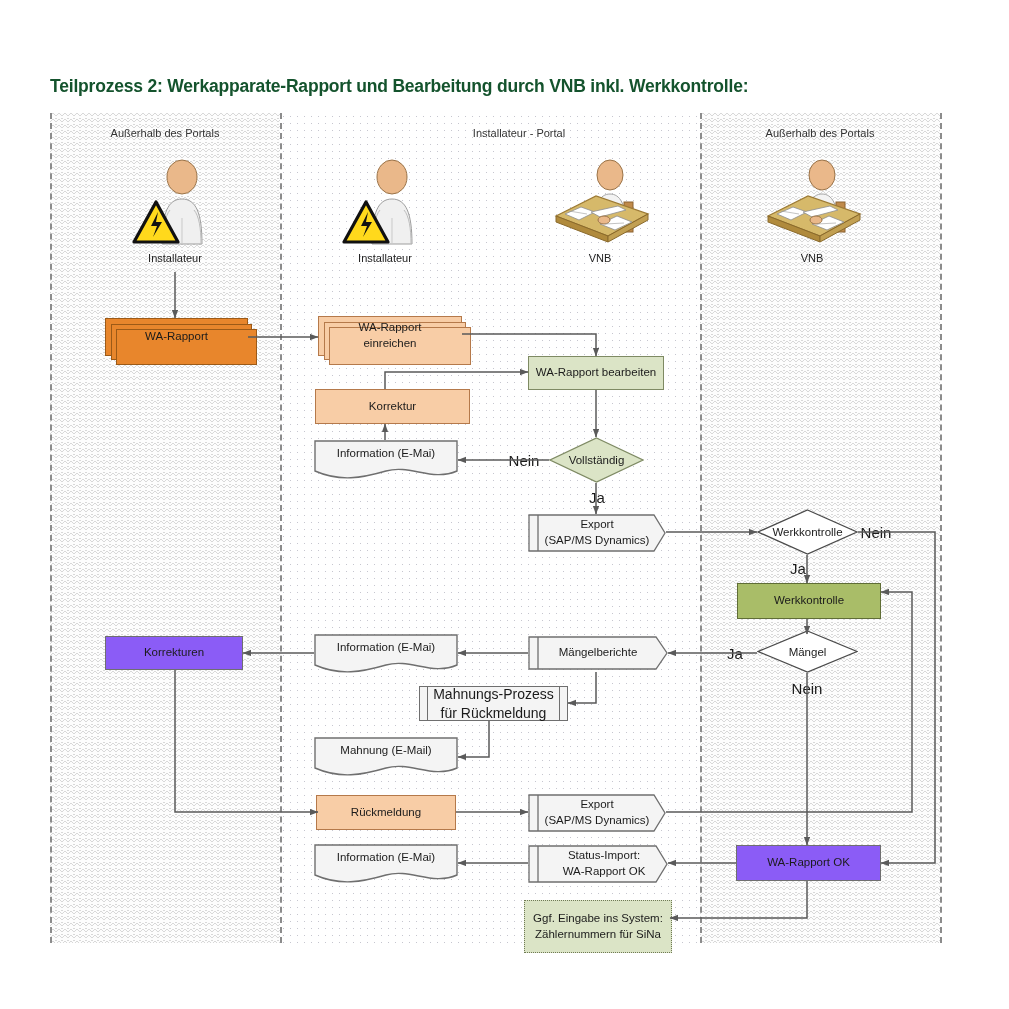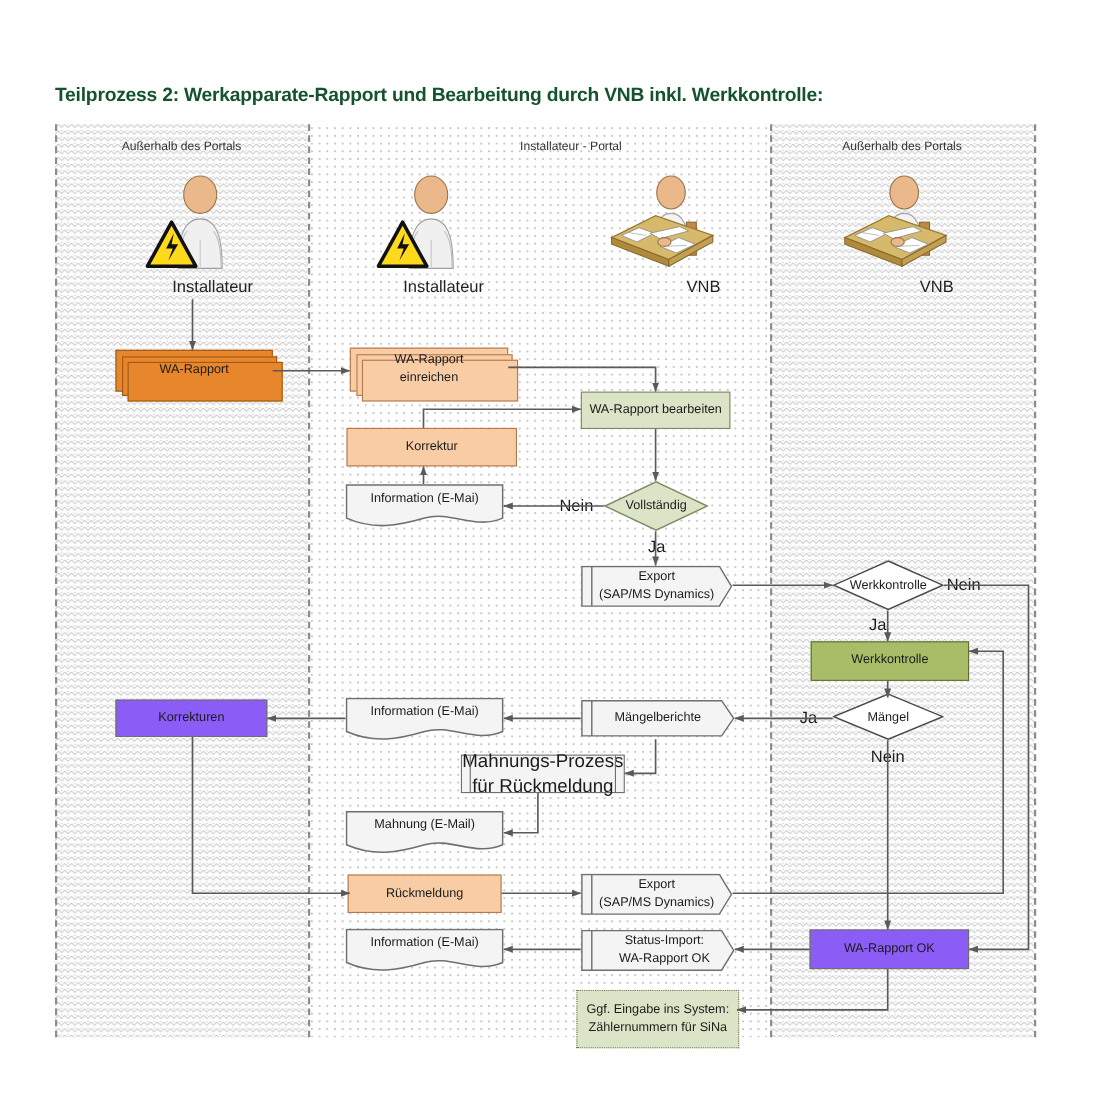--- a/index.html
+++ b/index.html
@@ -25,21 +25,21 @@
     background-size:7px 7px;
   }
   .divider{position:absolute;top:113px;height:830px;width:0;
     border-left:2px dashed #8c8c8c;}
 
   .lane-title{position:absolute;font-size:11px;color:#333;text-align:center;
               white-space:nowrap;transform:translateX(-50%);}
 
   
   .actor{position:absolute;width:110px;text-align:center;}
-  .actor .cap{font-size:15px;color:#222;margin-top:2px;text-align:right;}
+  .actor .cap{font-size:11px;color:#222;margin-top:2px;}
   .actor svg{display:block;margin:0 auto;}
 
   
   .node{position:absolute;box-sizing:border-box;display:flex;align-items:center;
         justify-content:center;text-align:center;font-size:11.5px;line-height:1.35;
         color:#1b1b1b;}
   .rect{border:1px solid #6f6f6f;background:#8b5cf6;}
   .rect.orange{background:#e8862c;border-color:#9c5a17;}
   .rect.peach{background:#f8cda6;border-color:#b5794a;}
   .rect.green-l{background:#dbe4c6;border-color:#7e8a63;}
@@ -64,21 +64,21 @@
   
   .dataflag{position:absolute;}
   .dataflag svg{position:absolute;left:0;top:0;}
   .dataflag .lbl{position:absolute;left:14px;right:14px;top:50%;
                  transform:translateY(-50%);text-align:center;font-size:11.5px;
                  line-height:1.35;color:#1b1b1b;}
 
   
   .subproc{position:absolute;box-sizing:border-box;border:1px solid #6f6f6f;
     background:#f4f4f4;display:flex;align-items:center;justify-content:center;
-    text-align:center;font-size:17px;line-height:1.35;}
+    text-align:center;font-size:14px;line-height:1.35;}
   .subproc::before,.subproc::after{content:"";position:absolute;top:0;bottom:0;
     width:0;border-left:1px solid #6f6f6f;}
   .subproc::before{left:7px;}
   .subproc::after{right:7px;}
 
   
   .diamond{position:absolute;}
   .diamond svg{position:absolute;left:0;top:0;}
   .diamond .lbl{position:absolute;left:0;right:0;top:50%;transform:translateY(-50%);
                 text-align:center;font-size:11.5px;color:#1b1b1b;}

